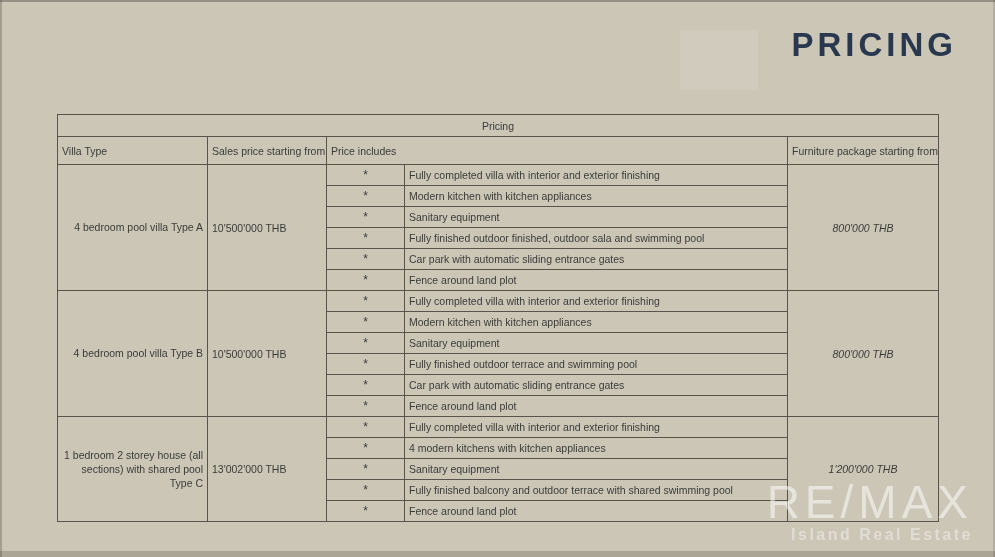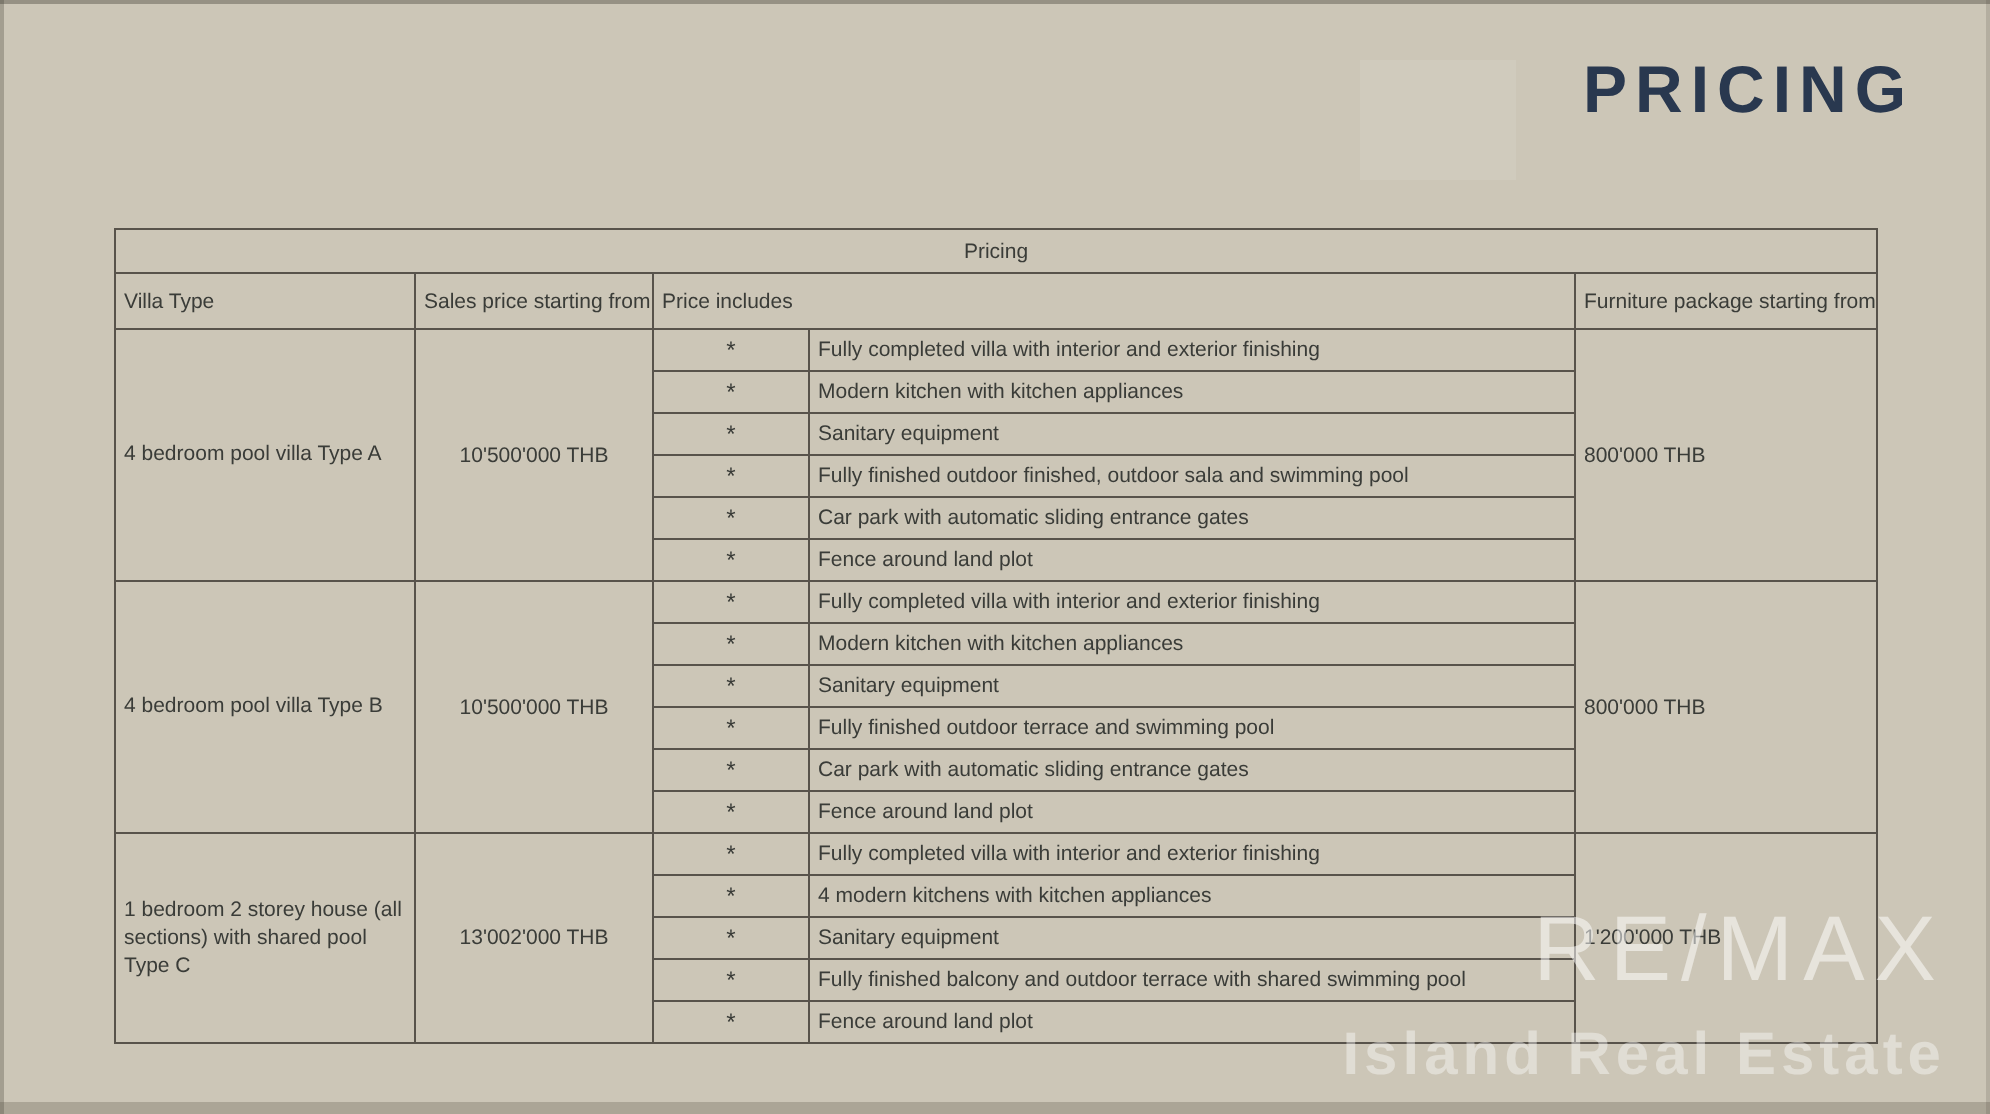--- a/index.html
+++ b/index.html
@@ -60,44 +60,44 @@
     padding: 0 4px;
     font-weight: normal;
     overflow: hidden;
   }
   tr.caption-row { height: 22px; }
   tr.header-row  { height: 28px; }
   tr.item-row    { height: 21px; }
 
   .caption-cell { text-align: center; }
   .header-cell  { text-align: left; white-space: nowrap; }
-  .villa-cell   { text-align: left; padding: 0 6px; line-height: 1.35; }
-  .price-cell   { text-align: center; white-space: nowrap; }
+  .villa-cell   { text-align: right; padding: 0 6px; line-height: 1.35; }
+  .price-cell   { text-align: left; white-space: nowrap; }
   .bullet-cell  { text-align: center; font-size: 12px; }
   .desc-cell    { text-align: left; padding-left: 8px; margin-left: 26px; }
-  .furn-cell    { white-space: nowrap; }
+  .furn-cell    { text-align: center; white-space: nowrap; font-style: italic; }
 
   
   .watermark {
     position: absolute;
     right: 22px;
     bottom: 14px;
     text-align: right;
     pointer-events: none;
     line-height: 1;
   }
   .watermark .wm-main {
     font-size: 46px;
     font-weight: 400;
     letter-spacing: 5px;
     color: rgba(255,255,255,0.52);
   }
   .watermark .wm-sub {
-    margin-top: 16px;
-    font-size: 30px;
+    margin-top: 2px;
+    font-size: 16px;
     font-weight: 700;
     letter-spacing: 2.5px;
     color: rgba(255,255,255,0.40);
   }
 </style>
 </head>
 <body>
 
 <div class="edge edge-top"></div>
 <div class="edge edge-left"></div>

